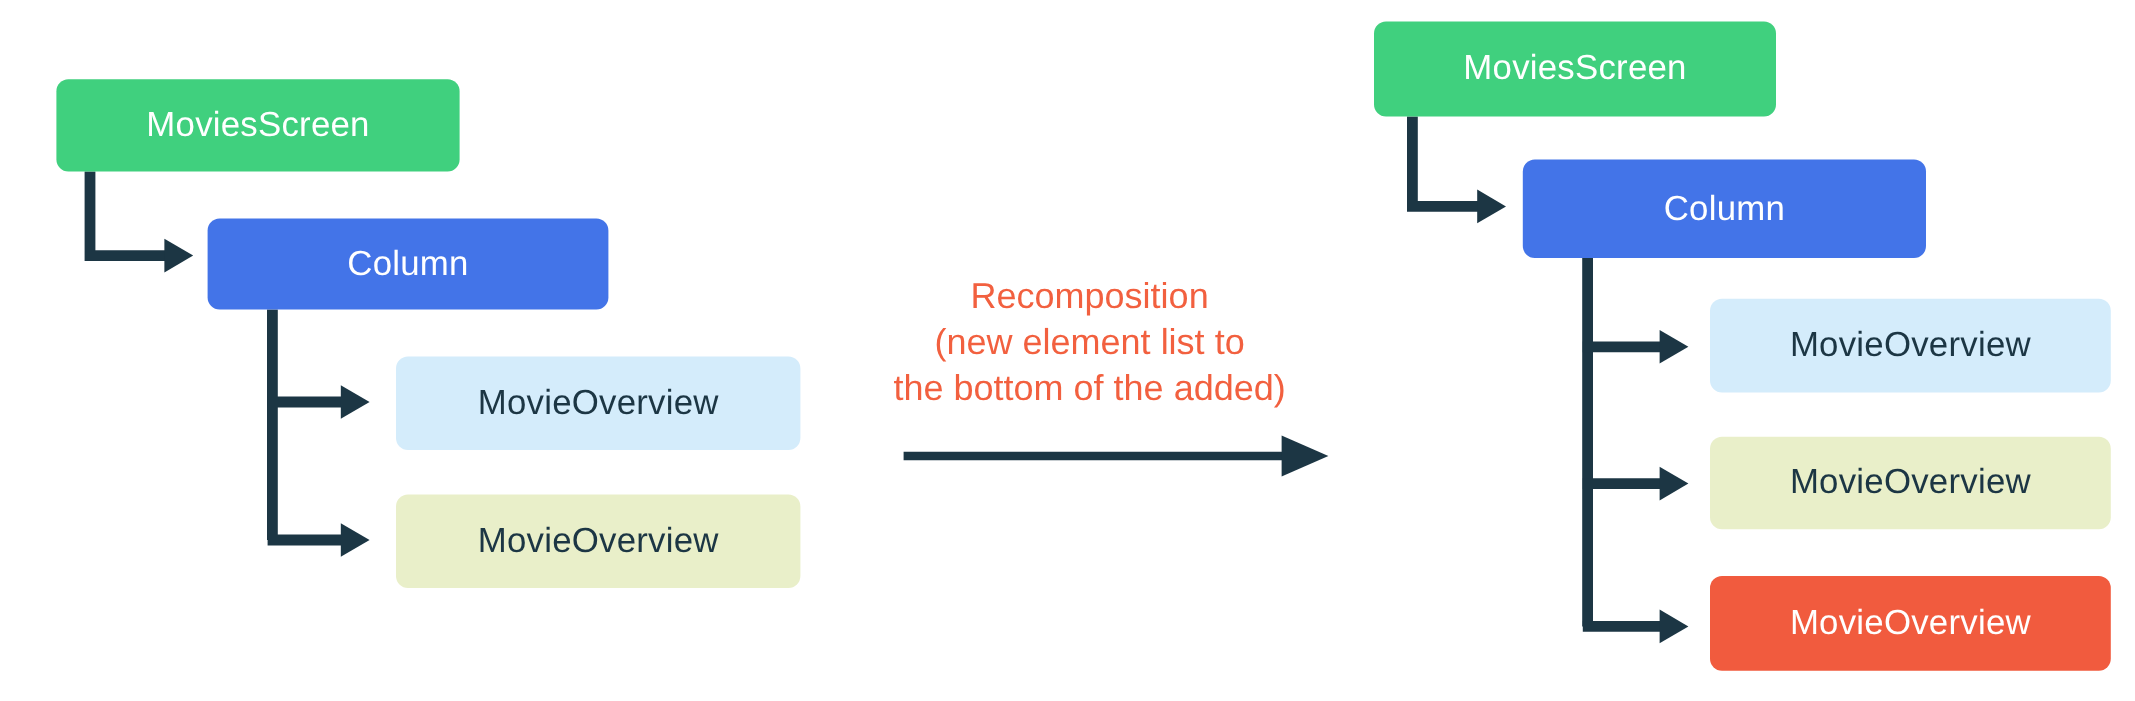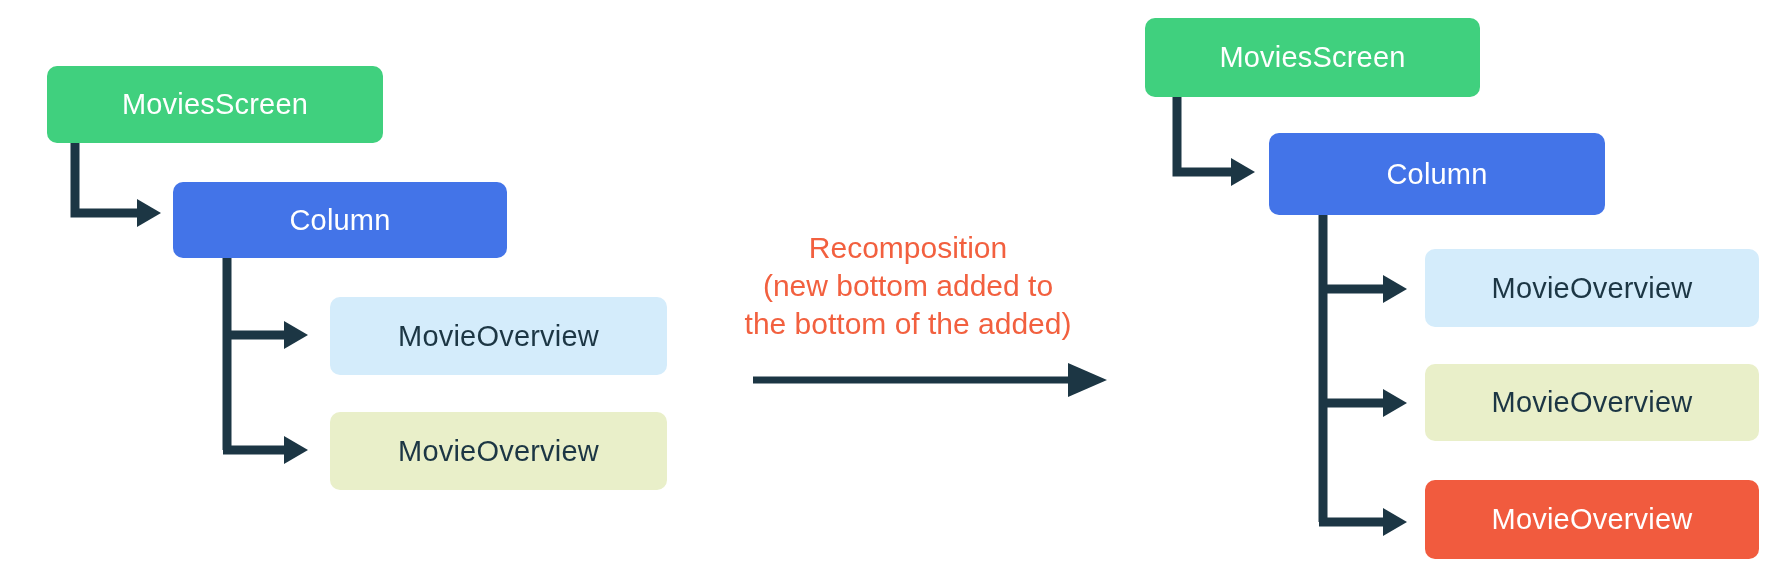--- a/index.html
+++ b/index.html
@@ -91,21 +91,21 @@
 
   <div class="tree">
     <div class="node green" style="left:13px; top:66px; width:336px; height:77px;">MoviesScreen</div>
     <div class="node blue" style="left:173px; top:182px; width:334px; height:76px;">Column</div>
     <div class="node light-blue" style="left:330px; top:297px; width:337px; height:78px;">MovieOverview</div>
     <div class="node light-yellow" style="left:330px; top:412px; width:337px; height:78px;">MovieOverview</div>
   </div>
 
   <div class="caption">
     <div>Recomposition</div>
-    <div>(new bottom added to</div>
+    <div>(new element list to</div>
     <div>the bottom of the added)</div>
   </div>
 
   <div class="tree">
     <div class="node green" style="left:1111px; top:18px; width:335px; height:79px;">MoviesScreen</div>
     <div class="node blue" style="left:1269px; top:133px; width:336px; height:82px;">Column</div>
     <div class="node light-blue" style="left:1425px; top:249px; width:334px; height:78px;">MovieOverview</div>
     <div class="node light-yellow" style="left:1425px; top:364px; width:334px; height:77px;">MovieOverview</div>
     <div class="node orange" style="left:1425px; top:480px; width:334px; height:79px;">MovieOverview</div>
   </div>

